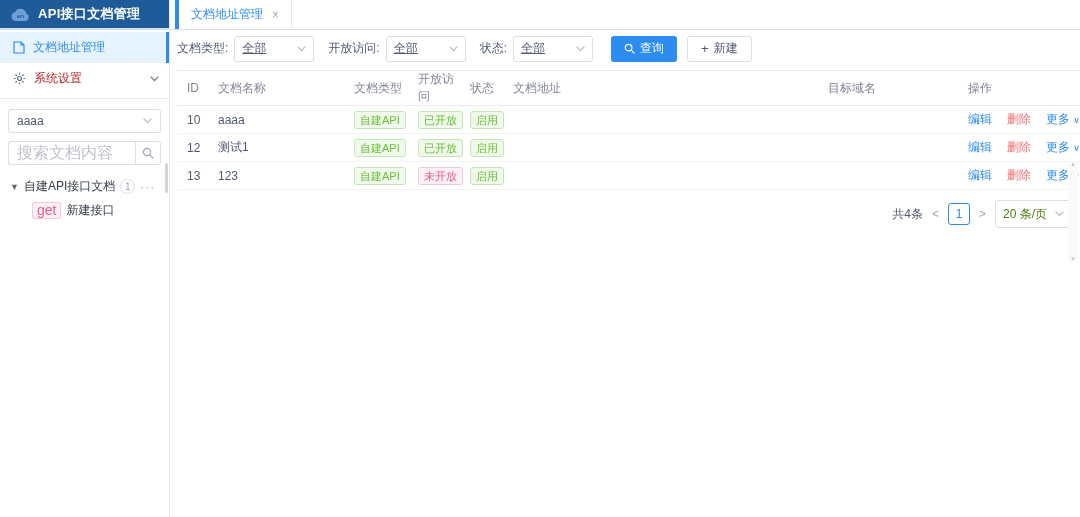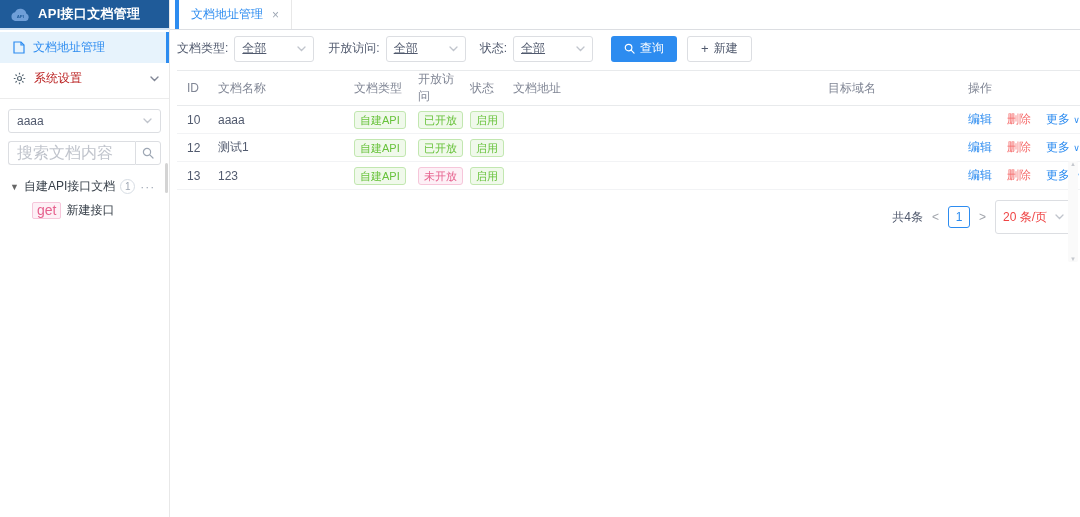--- a/index.html
+++ b/index.html
@@ -60,21 +60,21 @@
   .ops a:last-child{margin-right:0;}
   .link-blue{color:#2d8cf0;}
   .link-red{color:#f56c6c;}
   .more-chev{font-size:9px;}
 
   .tscroll{position:absolute;right:2px;top:131px;height:101px;width:10px;display:flex;flex-direction:column;justify-content:space-between;align-items:center;color:#c5c8ce;font-size:6px;background:#fafafa;border-radius:2px;}
 
   .pager{display:flex;align-items:center;justify-content:flex-end;gap:9px;margin-top:10px;padding-right:8px;color:#515a6e;}
   .page-arrow{color:#a0a4ab;font-size:12px;cursor:pointer;}
   .page-num{width:22px;height:22px;border:1px solid #2d8cf0;color:#2d8cf0;border-radius:3px;display:flex;align-items:center;justify-content:center;cursor:pointer;}
-  .page-size{height:34px;border:1px solid #dcdee2;border-radius:3px;padding:0 7px;display:flex;align-items:center;gap:8px;color:#ef4444;background:#fff;cursor:pointer;}
+  .page-size{height:28px;border:1px solid #dcdee2;border-radius:3px;padding:0 7px;display:flex;align-items:center;gap:8px;color:#4d7c0f;background:#fff;cursor:pointer;}
 </style>
 </head>
 <body>
 
 <div class="app">
 
   <div class="sidebar">
     <div class="sb-header">
       <span style="display:flex;">
         <svg width="22" height="15" viewBox="0 0 22 15">

